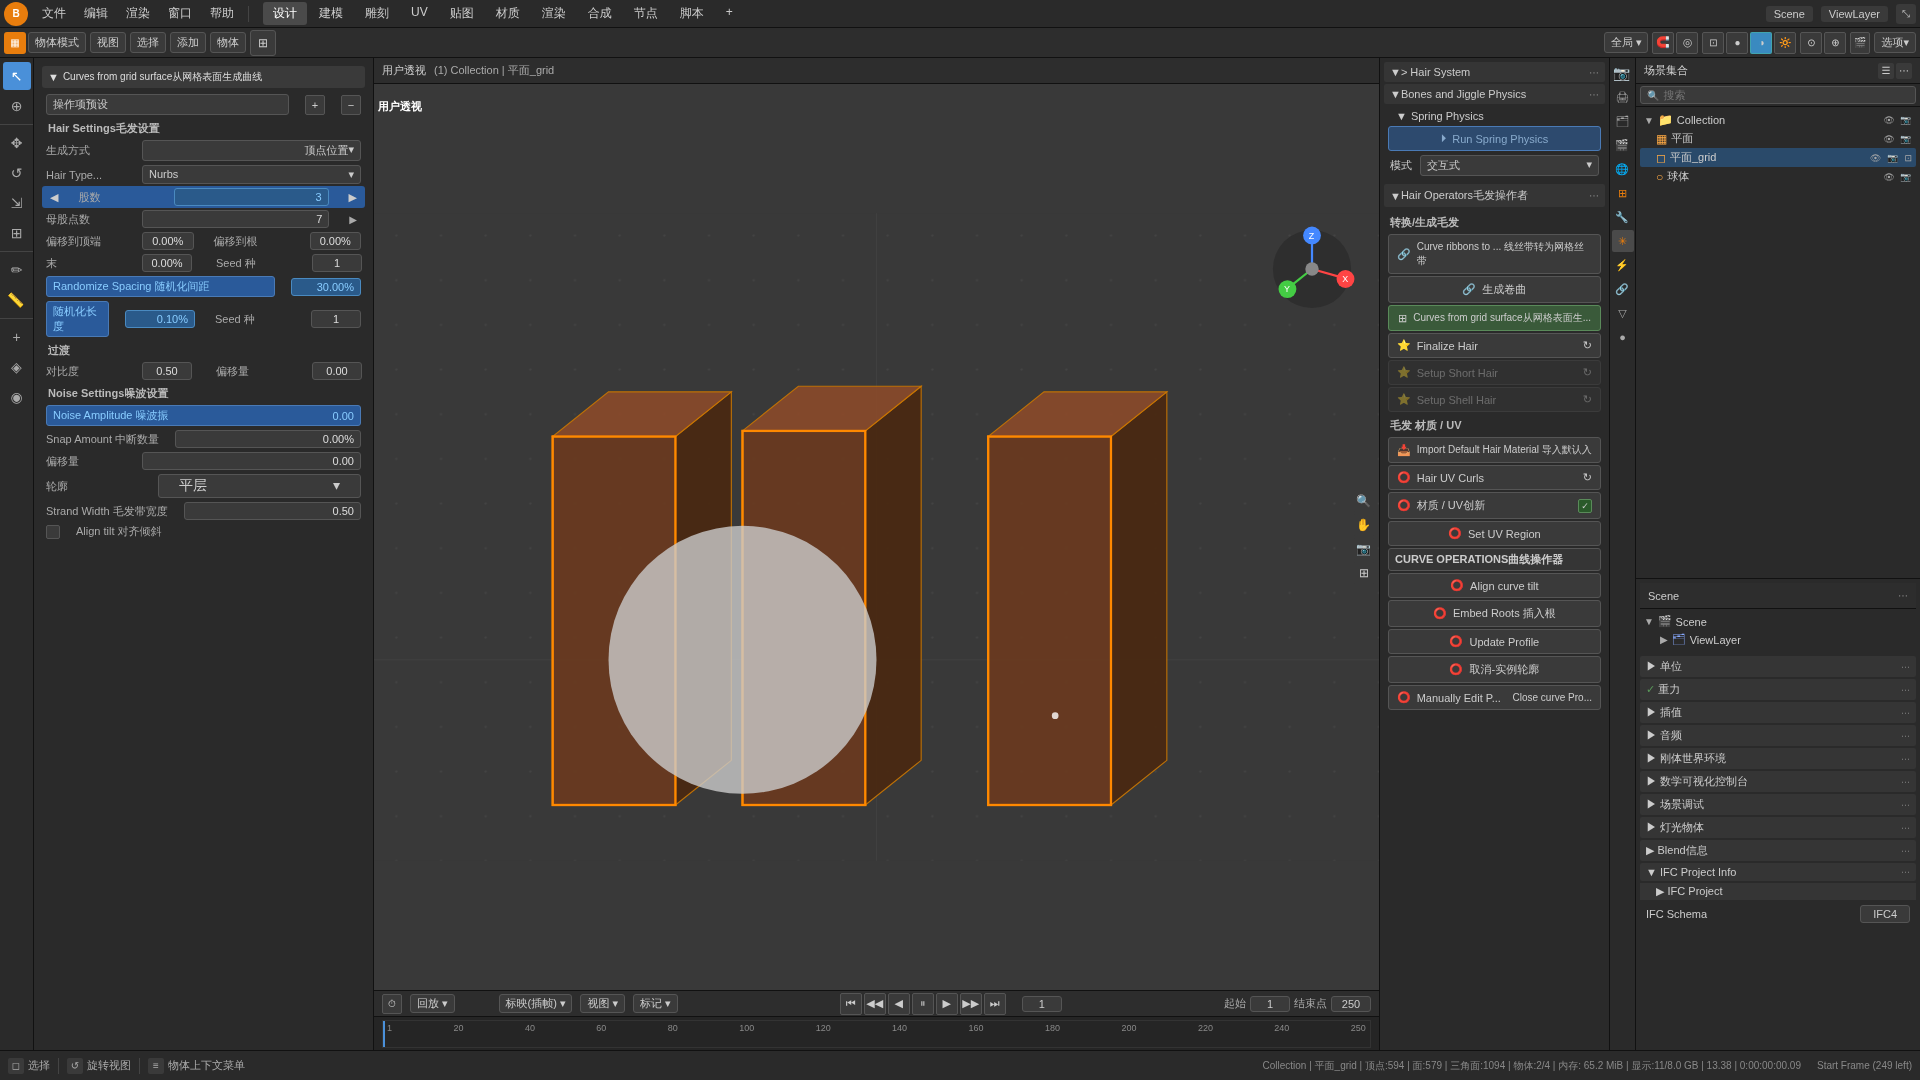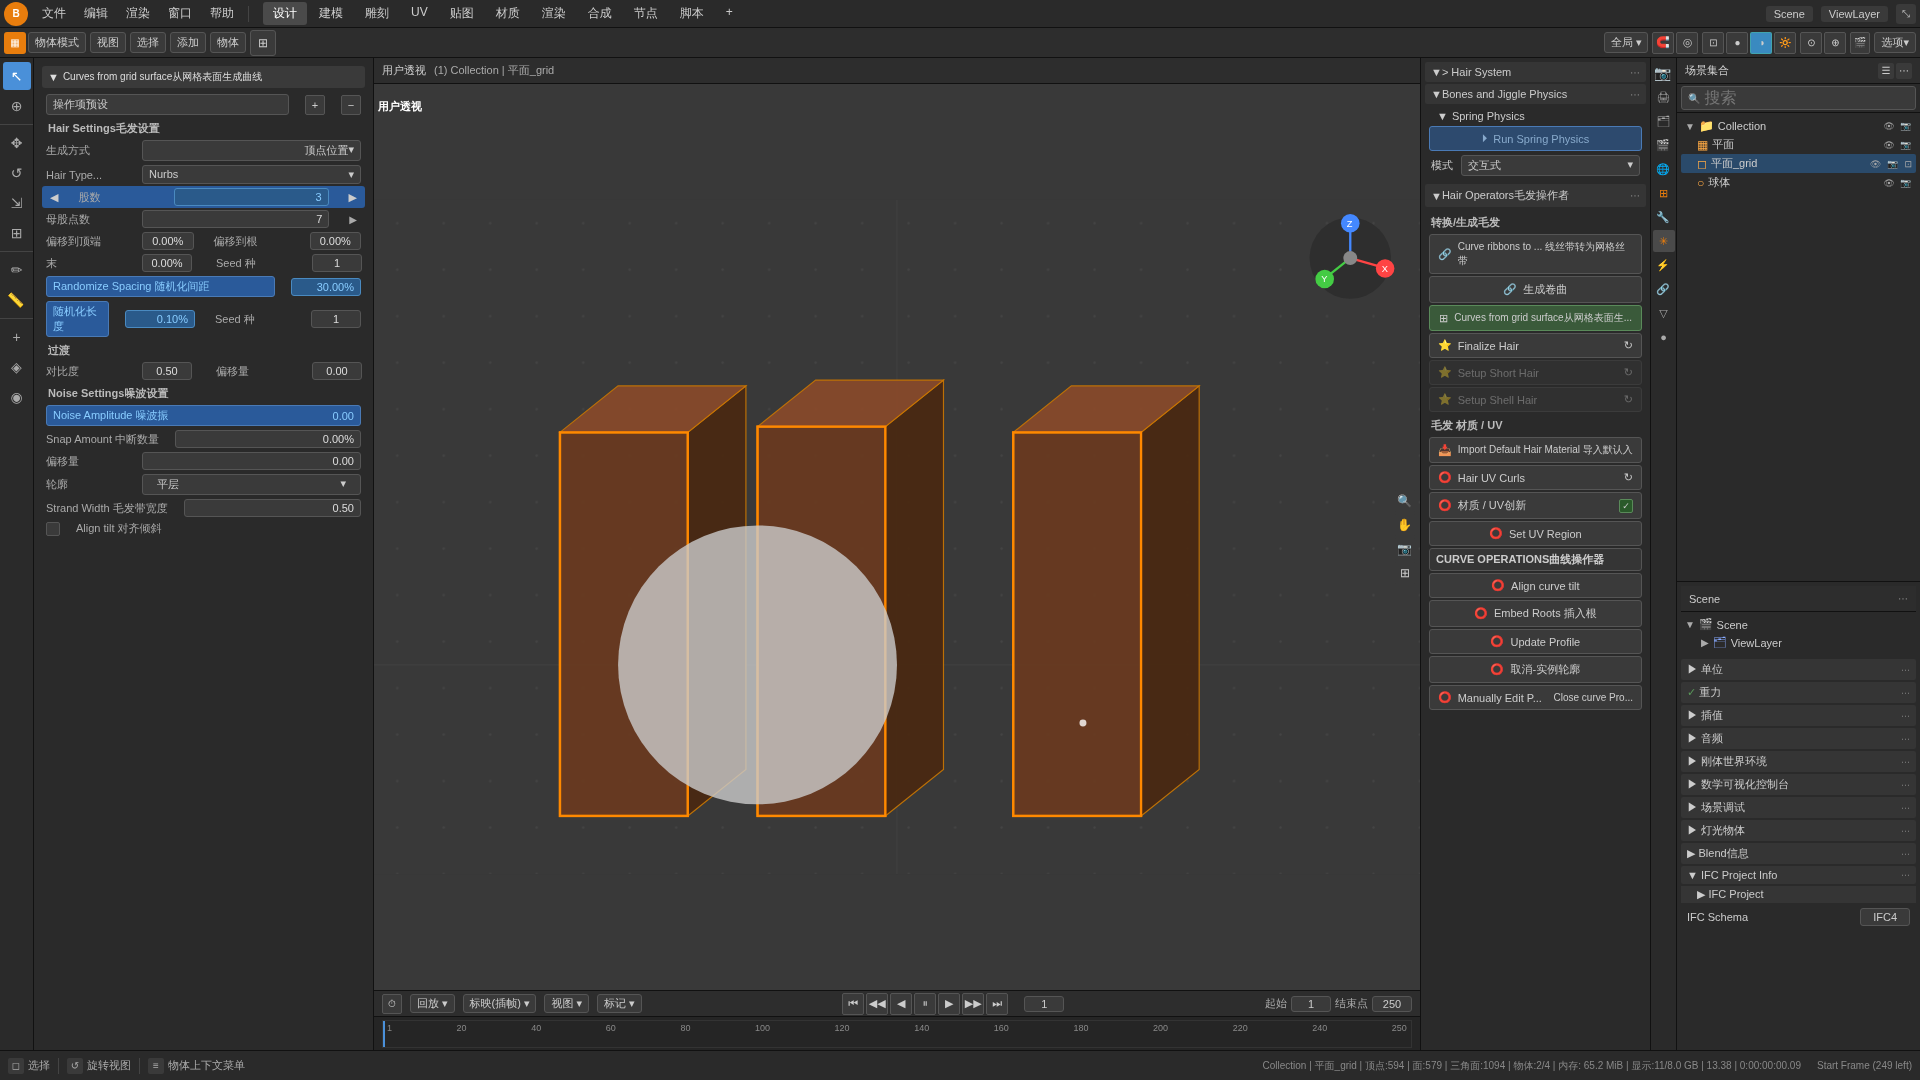--- a/index.html
+++ b/index.html
@@ -147,21 +147,21 @@
     .right-panel {
       width: 230px;
       background: #2a2a2a;
       border-left: 1px solid #111;
       overflow-y: auto;
       padding: 4px;
     }
 
     
     .far-right {
-      width: 244px;
+      width: 285px;
       background: #2a2a2a;
       border-left: 1px solid #111;
       display: flex;
       flex-direction: column;
     }
     .far-right-header {
       height: 26px;
       background: #2d2d2d;
       display: flex;
       align-items: center;
@@ -568,21 +568,21 @@
           <div class="num-field" style="flex:1;text-align:right;">0.00%</div>
         </div>
 
         <div class="field-row">
           <div class="field-label">偏移量</div>
           <div class="num-field" style="flex:1;text-align:right;">0.00</div>
         </div>
 
         <div class="field-row">
           <div class="field-label">轮廓</div>
-          <div style="flex:1;background:#3a3a3a;border:1px solid #555;border-radius:3px;padding:2px 14px;font-size:11px;display:flex;justify-content:space-between;cursor:pointer;">
+          <div style="flex:1;background:#3a3a3a;border:1px solid #555;border-radius:3px;padding:2px 20px;font-size:14px;display:flex;justify-content:space-between;cursor:pointer;margin-left:16px;">
             <span>平层</span>
             <span>▾</span>
           </div>
         </div>
 
         <div class="field-row">
           <div class="field-label">Strand Width 毛发带宽度</div>
           <div class="num-field" style="flex:1;text-align:right;">0.50</div>
         </div>
 
@@ -674,21 +674,21 @@
         <div style="width:22px;height:22px;background:#3a3a3a88;border-radius:3px;display:flex;align-items:center;justify-content:center;font-size:12px;cursor:pointer;color:#ccc;">✋</div>
         <div style="width:22px;height:22px;background:#3a3a3a88;border-radius:3px;display:flex;align-items:center;justify-content:center;font-size:12px;cursor:pointer;color:#ccc;">📷</div>
         <div style="width:22px;height:22px;background:#3a3a3a88;border-radius:3px;display:flex;align-items:center;justify-content:center;font-size:12px;cursor:pointer;color:#ccc;">⊞</div>
       </div>
     </div>
 
     <div class="timeline-bar">
       <div class="timeline-header">
         <div style="width:20px;height:20px;background:#3a3a3a;border:1px solid #555;border-radius:2px;display:flex;align-items:center;justify-content:center;font-size:10px;cursor:pointer;">⏱</div>
         <div style="background:#3a3a3a;border:1px solid #555;border-radius:3px;padding:1px 6px;font-size:11px;cursor:pointer;">回放 ▾</div>
-        <div style="background:#3a3a3a;border:1px solid #555;border-radius:3px;padding:1px 6px;font-size:11px;cursor:pointer;">标映(插帧) ▾</div>
+        <div style="background:#3a3a3a;border:1px solid #555;border-radius:3px;padding:1px 6px;font-size:11px;cursor:pointer;margin-left:36px;">标映(插帧) ▾</div>
         <div style="background:#3a3a3a;border:1px solid #555;border-radius:3px;padding:1px 6px;font-size:11px;cursor:pointer;">视图 ▾</div>
         <div style="background:#3a3a3a;border:1px solid #555;border-radius:3px;padding:1px 6px;font-size:11px;cursor:pointer;">标记 ▾</div>
 
         <div style="margin-left:auto;display:flex;align-items:center;gap:2px;">
           <div style="width:22px;height:22px;background:#3a3a3a;border:1px solid #555;border-radius:2px;display:flex;align-items:center;justify-content:center;font-size:11px;cursor:pointer;">⏮</div>
           <div style="width:22px;height:22px;background:#3a3a3a;border:1px solid #555;border-radius:2px;display:flex;align-items:center;justify-content:center;font-size:11px;cursor:pointer;">◀◀</div>
           <div style="width:22px;height:22px;background:#3a3a3a;border:1px solid #555;border-radius:2px;display:flex;align-items:center;justify-content:center;font-size:11px;cursor:pointer;">◀</div>
           <div style="width:22px;height:22px;background:#3a3a3a;border:1px solid #555;border-radius:2px;display:flex;align-items:center;justify-content:center;font-size:11px;cursor:pointer;color:#aaa;">⏸</div>
           <div style="width:22px;height:22px;background:#3a3a3a;border:1px solid #555;border-radius:2px;display:flex;align-items:center;justify-content:center;font-size:11px;cursor:pointer;">▶</div>
           <div style="width:22px;height:22px;background:#3a3a3a;border:1px solid #555;border-radius:2px;display:flex;align-items:center;justify-content:center;font-size:11px;cursor:pointer;">▶▶</div>
@@ -892,21 +892,21 @@
       <span>场景集合</span>
       <div style="display:flex;gap:2px;">
         <div style="width:16px;height:16px;background:#3a3a3a;border-radius:2px;display:flex;align-items:center;justify-content:center;font-size:10px;cursor:pointer;">☰</div>
         <div style="width:16px;height:16px;background:#3a3a3a;border-radius:2px;display:flex;align-items:center;justify-content:center;font-size:10px;cursor:pointer;">⋯</div>
       </div>
     </div>
 
     <div style="padding:2px 4px;border-bottom:1px solid #111;">
       <div style="background:#3a3a3a;border:1px solid #555;border-radius:3px;padding:2px 6px;display:flex;align-items:center;gap:4px;">
         <span style="font-size:10px;color:#888;">🔍</span>
-        <input type="text" style="background: none; border: none; color: rgb(204, 204, 204); font-size: 16px; width: 100%; outline: none;" placeholder="搜索">
+        <input type="text" style="background: none; border: none; color: rgb(204, 204, 204); font-size: 11px; width: 100%; outline: none;" placeholder="搜索">
       </div>
     </div>
 
     <div class="outliner-content">
 
       <div class="outliner-item">
         <span style="color:#aaa;font-size:10px;">▼</span>
         <span style="color:#88aaff;font-size:12px;">📁</span>
         <span style="flex:1;">Collection</span>
         <span style="font-size:9px;color:#aaa;">👁</span>

